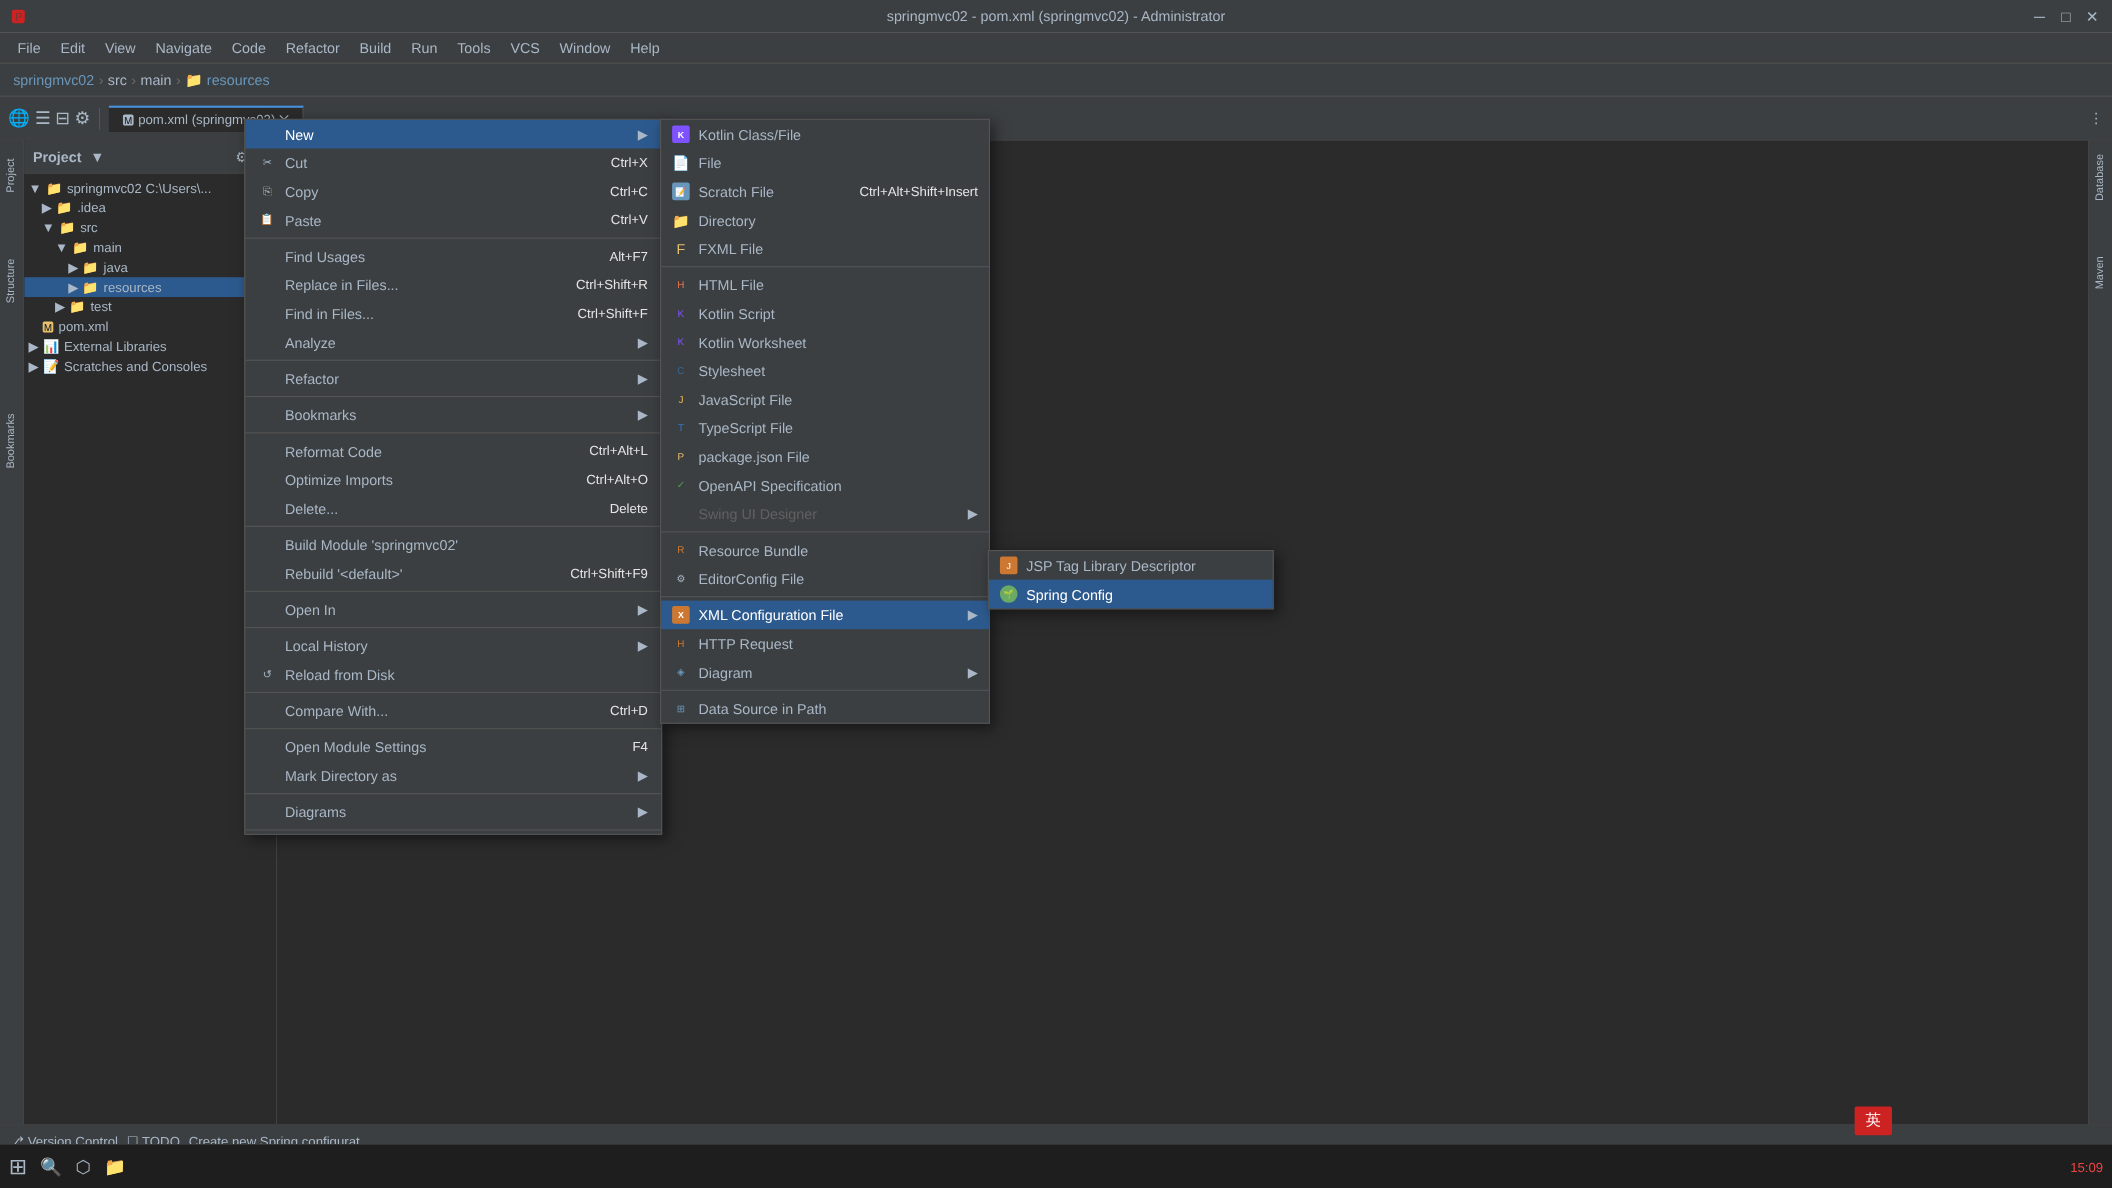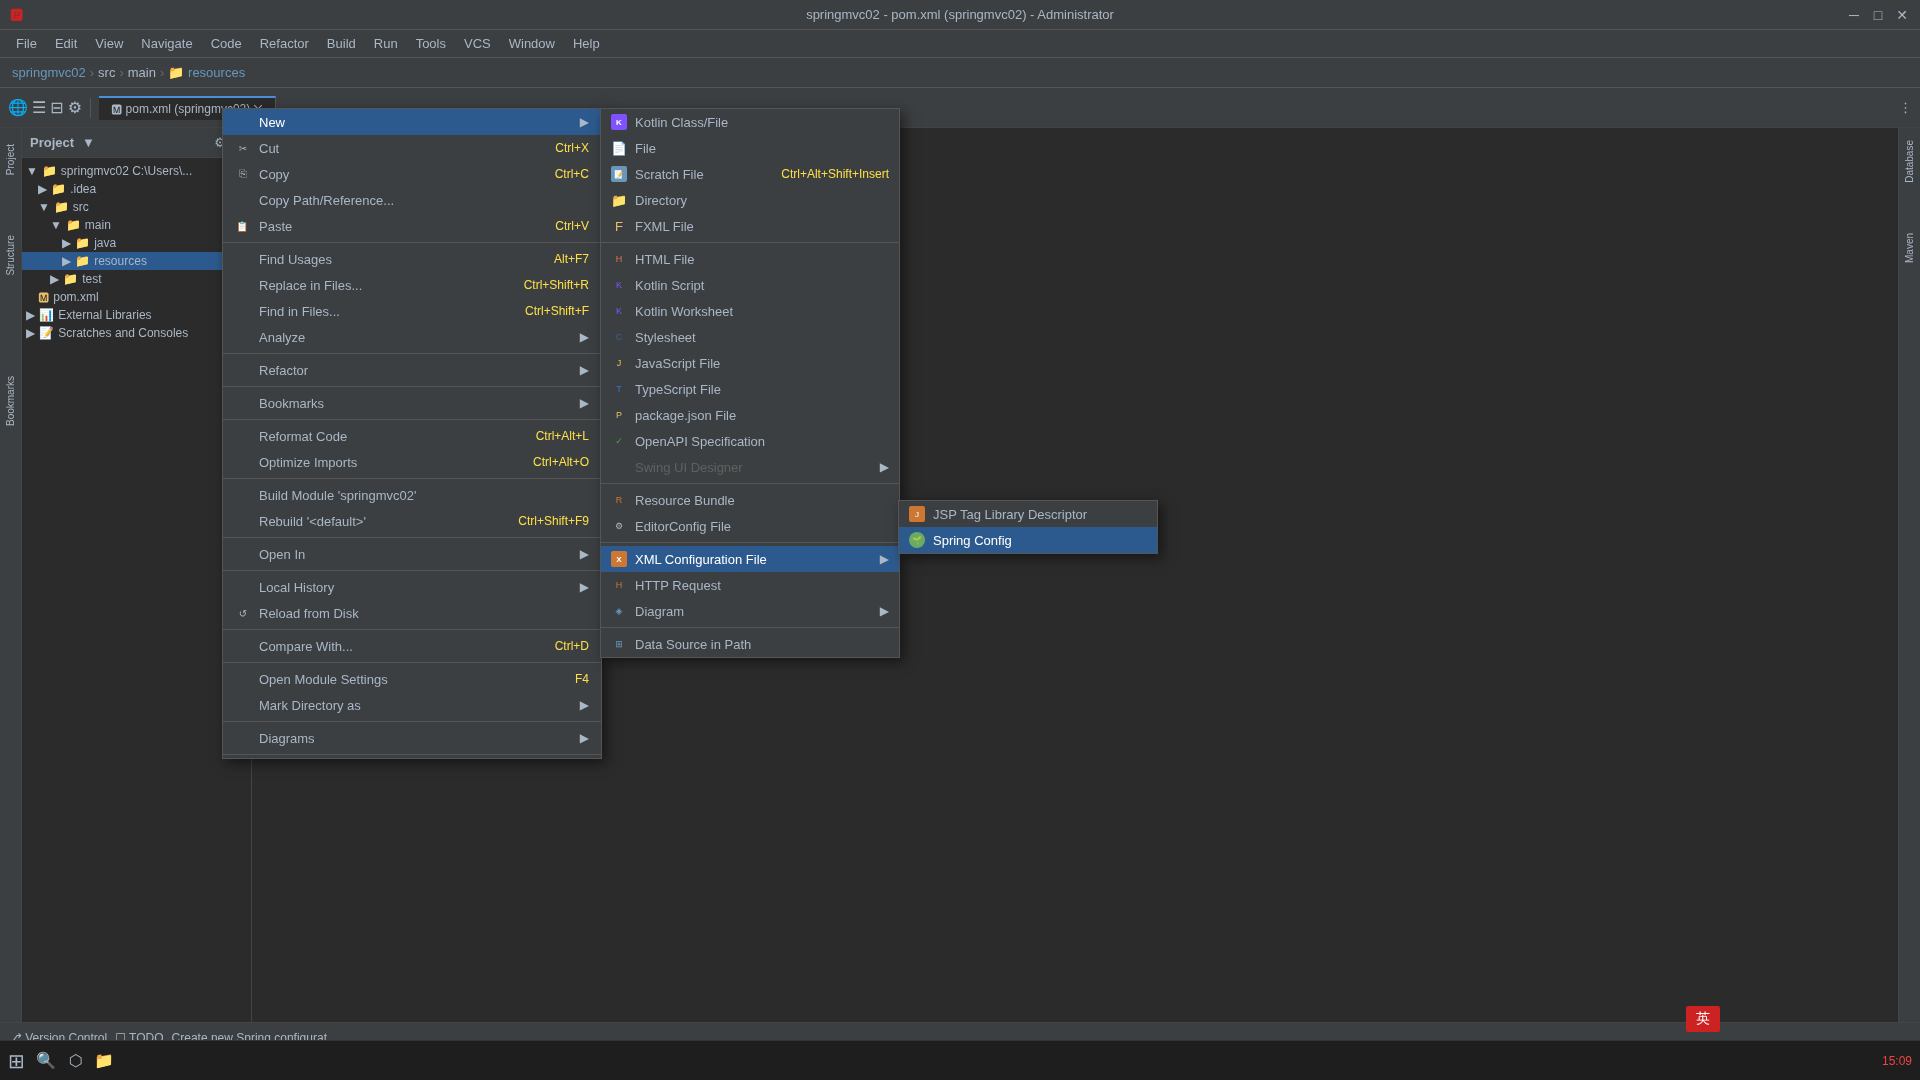--- a/index.html
+++ b/index.html
@@ -248,21 +248,21 @@
       align-items: center;
       padding: 5px 12px;
       cursor: pointer;
       font-size: 13px;
       color: #a9b7c6;
       justify-content: space-between;
       gap: 8px;
     }
     .menu-row.highlighted { background: #2d5a8e; color: #ffffff; }
     .menu-row-left { display: flex; align-items: center; gap: 8px; }
-    .menu-shortcut { color: #fde047; font-size: 12px; white-space: nowrap; }
+    .menu-shortcut { color: #e5e5e5; font-size: 12px; white-space: nowrap; }
     .menu-arrow { color: #a9b7c6; font-size: 12px; }
     .menu-separator { height: 1px; background: #555; margin: 3px 0; }
     .menu-icon { width: 16px; height: 16px; display: inline-flex; align-items: center; justify-content: center; font-size: 10px; }
 
     
     .sec-menu-row {
       display: flex;
       align-items: center;
       padding: 5px 10px;
       cursor: pointer;
@@ -562,26 +562,20 @@
   </div>
 
   <div class="menu-row">
     <div class="menu-row-left">
       <span class="menu-icon">⎘</span>
       <span>Copy</span>
     </div>
     <span class="menu-shortcut">Ctrl+C</span>
   </div>
 
-  <div class="menu-row">
-    <div class="menu-row-left">
-      <span class="menu-icon"></span>
-      <span>Copy Path/Reference...</span>
-    </div>
-  </div>
 
   <div class="menu-row">
     <div class="menu-row-left">
       <span class="menu-icon">📋</span>
       <span>Paste</span>
     </div>
     <span class="menu-shortcut">Ctrl+V</span>
   </div>
   <div class="menu-separator"></div>
 
@@ -645,20 +639,27 @@
   </div>
 
   <div class="menu-row">
     <div class="menu-row-left">
       <span class="menu-icon"></span>
       <span>Optimize Imports</span>
     </div>
     <span class="menu-shortcut">Ctrl+Alt+O</span>
   </div>
 
+  <div class="menu-row">
+    <div class="menu-row-left">
+      <span class="menu-icon"></span>
+      <span>Delete...</span>
+    </div>
+    <span class="menu-shortcut">Delete</span>
+  </div>
   <div class="menu-separator"></div>
 
   <div class="menu-row">
     <div class="menu-row-left">
       <span class="menu-icon"></span>
       <span>Build Module 'springmvc02'</span>
     </div>
   </div>
 
   <div class="menu-row">

